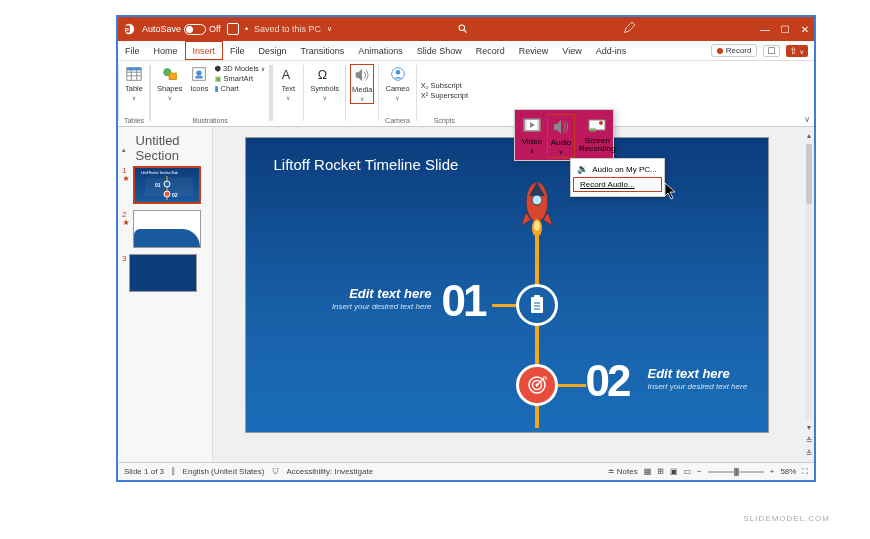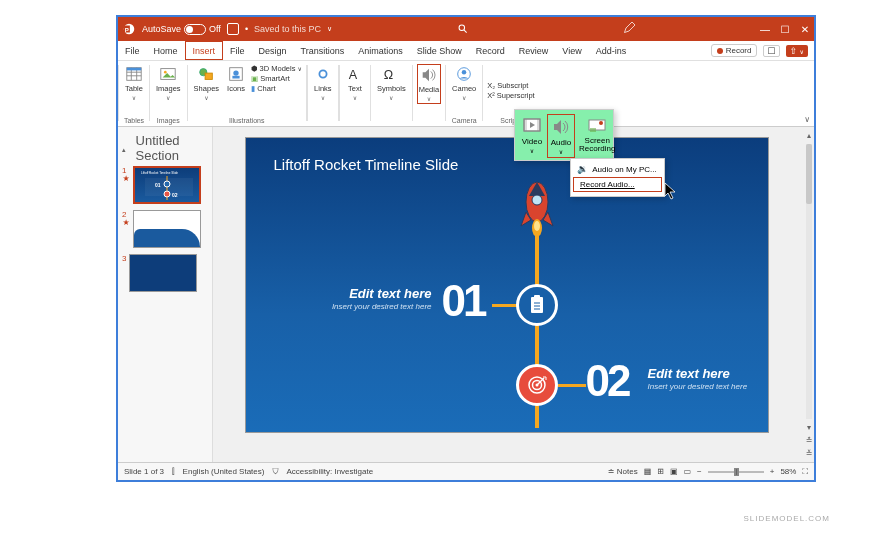--- a/index.html
+++ b/index.html
@@ -34,21 +34,21 @@
   .ribbon-btn .ic { width:18px; height:18px; display:flex;align-items:center;justify-content:center; }
   .ribbon-btn .ic svg { width:18px;height:18px; }
   .ribbon-btn .lbl { font-size:7.5px; text-align:center; line-height:1;}
   .ribbon-btn .caret { font-size:6px; color:#666; line-height:1;}
   .ribbon-group-label { text-align:center; font-size:7px; color:#666; }
   .ribbon-stack { display:flex;flex-direction:column;gap:1px;font-size:7.5px;}
   .ribbon-stack div{display:flex;align-items:center;gap:2px;cursor:pointer;}
   .media-highlight { border:1px solid #c43e1c; padding:1px;}
   .ribbon-chevron { position:absolute; right:4px; bottom:2px; font-size:8px; color:#666;}
   
-  .media-drop { position:absolute; left:514px; top:109px; width:100px; background:#86efac; border:1px solid #ccc; box-shadow:2px 2px 6px rgba(0,0,0,0.2); font-size:8px; z-index:5;}
+  .media-drop { position:absolute; left:514px; top:109px; width:100px; background:#be185d; border:1px solid #ccc; box-shadow:2px 2px 6px rgba(0,0,0,0.2); font-size:8px; z-index:5;}
   .media-drop .row1{display:flex;padding:4px 4px 2px 4px;gap:2px;}
   .media-drop .mbtn{display:flex;flex-direction:column;align-items:center;gap:1px;padding:2px;cursor:pointer;}
   .media-drop .mbtn .mic{width:22px;height:20px;display:flex;align-items:center;justify-content:center;}
   .media-drop .mbtn.audio{border:1px solid #c43e1c;}
   
   .audio-sub { position:absolute; left:570px; top:158px; width:95px; background:#fff;border:1px solid #ccc;box-shadow:2px 2px 6px rgba(0,0,0,0.2); font-size:8px; z-index:6; padding:3px 0;}
   .audio-sub .item{padding:2px 6px;display:flex;align-items:center;gap:4px;cursor:pointer;}
   .audio-sub .item.rec{border:1px solid #c43e1c;margin:1px 2px;}
   
   .workarea { flex:1; display:flex; background:#f0f0f0; overflow:hidden;}
@@ -177,36 +177,20 @@
               </svg>
             </span>
           <span class="lbl">Table</span>
           <span class="caret">∨</span>
         </div>
       </div>
       <div class="ribbon-group-label">Tables</div>
     </div>
     <div class="ribbon-sep"></div>
 
-    <div class="ribbon-group">
-      <div class="ribbon-items">
-        <div class="ribbon-btn">
-          <span class="ic">
-              <svg viewBox="0 0 20 20">
-                <rect x="2" y="4" width="16" height="12" fill="#fff" stroke="#888"></rect>
-                <circle cx="7" cy="8" r="1.5" fill="#f5a720"></circle>
-                <path d="M4 14 L9 9 L13 13 L15 11 L18 14 Z" fill="#6ab04c"></path>
-              </svg>
-            </span>
-          <span class="lbl">Images</span>
-          <span class="caret">∨</span>
-        </div>
-      </div>
-      <div class="ribbon-group-label">Images</div>
-    </div>
     <div class="ribbon-sep"></div>
 
     <div class="ribbon-group">
       <div class="ribbon-items">
         <div class="ribbon-btn">
           <span class="ic">
               <svg viewBox="0 0 20 20">
                 <circle cx="7" cy="8" r="4" fill="#6ab04c" stroke="#3a7"></circle>
                 <rect x="9" y="9" width="8" height="7" fill="#f5a720" stroke="#c80"></rect>
               </svg>
@@ -239,34 +223,20 @@
               <span>Chart</span>
             </div>
         </div>
       </div>
       <div class="ribbon-group-label">Illustrations</div>
     </div>
     <div class="ribbon-sep"></div>
 
     <div class="ribbon-sep"></div>
 
-    <div class="ribbon-group">
-      <div class="ribbon-items">
-        <div class="ribbon-btn">
-          <span class="ic">
-              <svg viewBox="0 0 20 20">
-                <path d="M6 10 a4 4 0 0 1 8 0 M6 10 a4 4 0 0 0 8 0" stroke="#4a90d9" stroke-width="2" fill="none"></path>
-              </svg>
-            </span>
-          <span class="lbl">Links</span>
-          <span class="caret">∨</span>
-        </div>
-      </div>
-      <div class="ribbon-group-label" style="visibility:hidden;">Links</div>
-    </div>
     <div class="ribbon-sep"></div>
 
     <div class="ribbon-sep"></div>
 
     <div class="ribbon-group">
       <div class="ribbon-items">
         <div class="ribbon-btn">
           <span class="ic">
               <svg viewBox="0 0 20 20">
                 <text x="3" y="15" font-size="14" fill="#333" font-family="serif">A</text>

